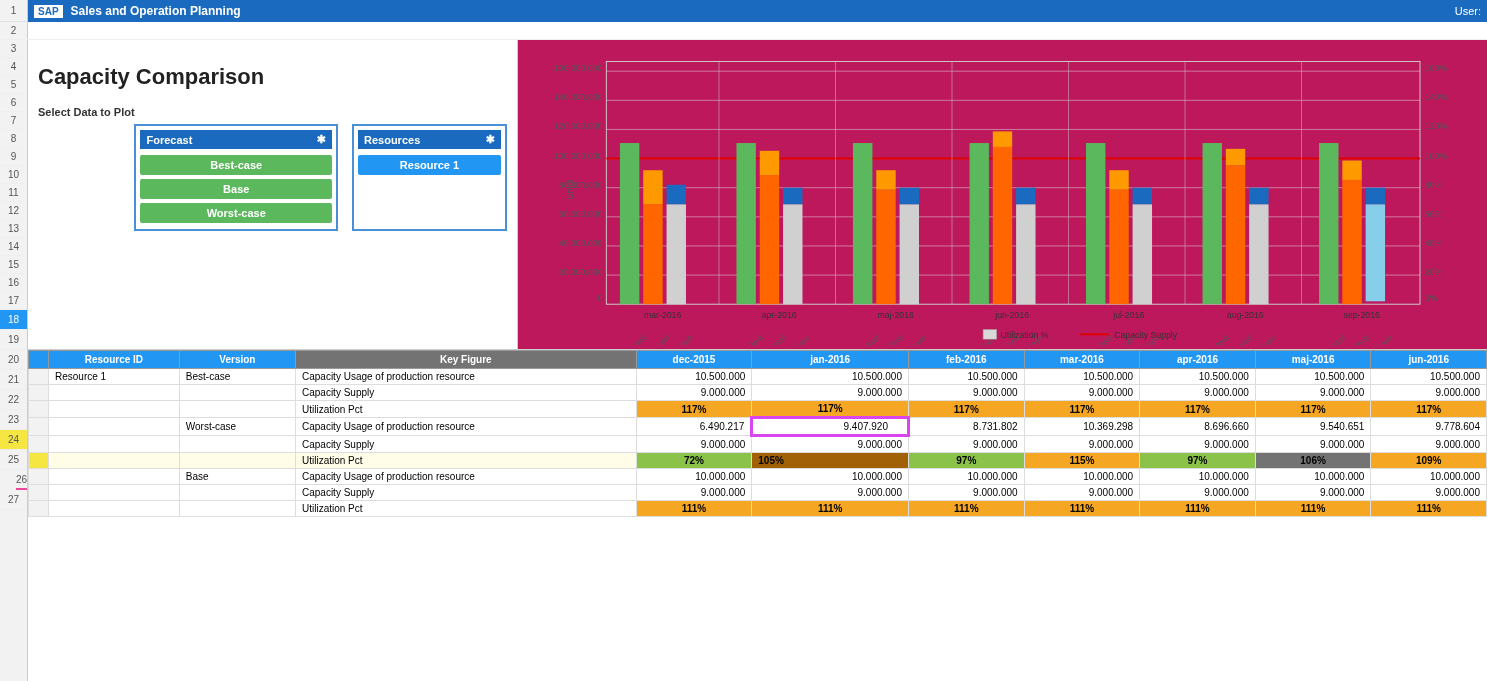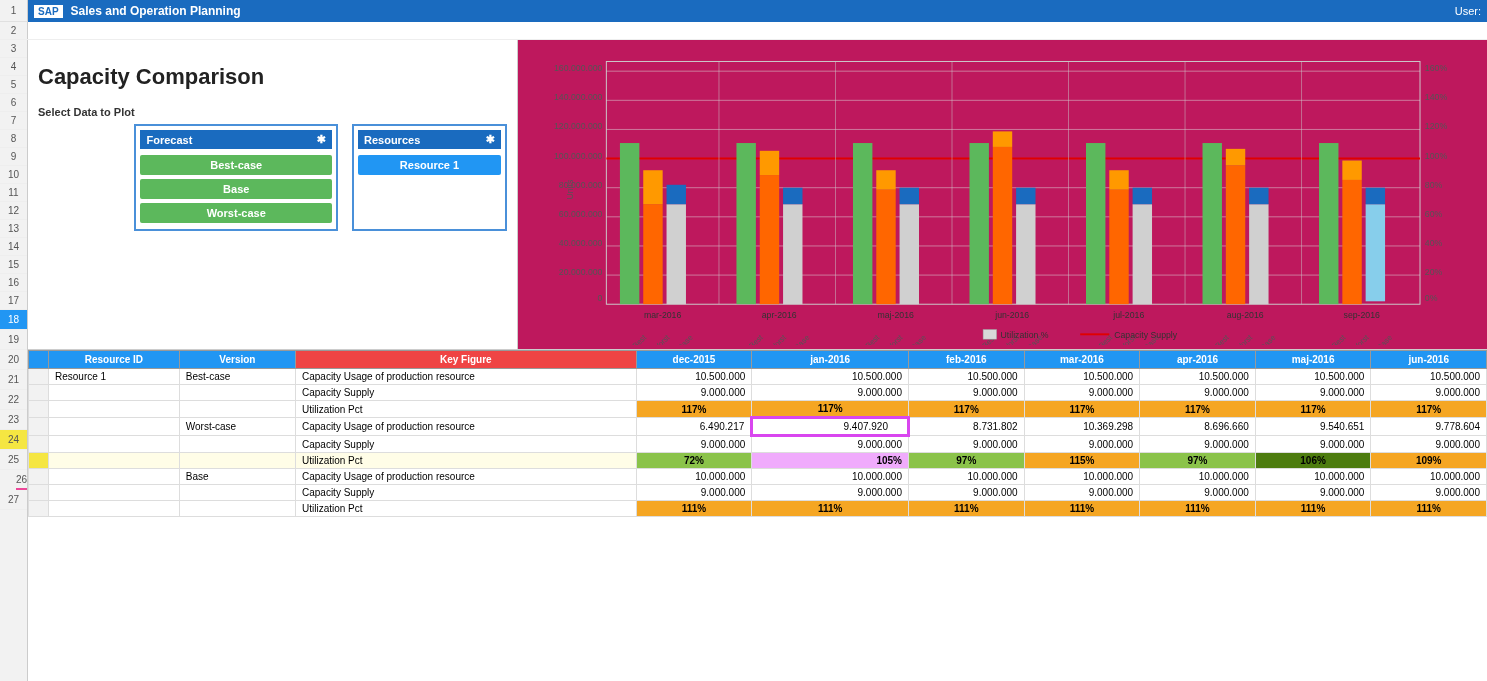--- a/index.html
+++ b/index.html
@@ -225,21 +225,21 @@
         </div>
       </div>
 
       <div style="flex:1; overflow:auto; background:#fff;">
         <table style="width:100%; border-collapse:collapse; font-size:10px;">
           <thead>
             <tr>
               <th style="background:#2196F3; color:white; padding:3px 4px; border:1px solid #999; width:20px;"></th>
               <th style="background:#2196F3; color:white; padding:3px 6px; border:1px solid #999; white-space:nowrap;">Resource ID</th>
               <th style="background:#2196F3; color:white; padding:3px 6px; border:1px solid #999; white-space:nowrap;">Version</th>
-              <th style="background:#ef4444; color:white; padding:3px 6px; border:1px solid #999; white-space:nowrap;">Key Figure</th>
+              <th style="background:#737373; color:white; padding:3px 6px; border:1px solid #999; white-space:nowrap;">Key Figure</th>
               <th style="background:#2196F3; color:white; padding:3px 6px; border:1px solid #999; white-space:nowrap; text-align:center;">dec-2015</th>
               <th style="background:#2196F3; color:white; padding:3px 6px; border:1px solid #999; white-space:nowrap; text-align:center;">jan-2016</th>
               <th style="background:#2196F3; color:white; padding:3px 6px; border:1px solid #999; white-space:nowrap; text-align:center;">feb-2016</th>
               <th style="background:#2196F3; color:white; padding:3px 6px; border:1px solid #999; white-space:nowrap; text-align:center;">mar-2016</th>
               <th style="background:#2196F3; color:white; padding:3px 6px; border:1px solid #999; white-space:nowrap; text-align:center;">apr-2016</th>
               <th style="background:#2196F3; color:white; padding:3px 6px; border:1px solid #999; white-space:nowrap; text-align:center;">maj-2016</th>
               <th style="background:#2196F3; color:white; padding:3px 6px; border:1px solid #999; white-space:nowrap; text-align:center;">jun-2016</th>
             </tr>
           </thead>
           <tbody>
@@ -313,25 +313,25 @@
               <td style="border:1px solid #ddd; padding:2px 6px; text-align:right;">9.000.000</td>
               <td style="border:1px solid #ddd; padding:2px 6px; text-align:right;">9.000.000</td>
             </tr>
 
             <tr style="background:#fffde7;">
               <td style="border:1px solid #ddd; background:#f5e642;"></td>
               <td style="border:1px solid #ddd; padding:2px 6px;"></td>
               <td style="border:1px solid #ddd; padding:2px 6px;"></td>
               <td style="border:1px solid #ddd; padding:2px 6px;">Utilization Pct</td>
               <td style="border:1px solid #ddd; padding:2px 6px; text-align:center; background:#8bc34a; font-weight:bold;">72%</td>
-              <td style="border:1px solid #ddd; padding:2px 6px; text-align:right; background:#f0abfc; font-weight:bold;">105%</td>
+              <td style="border:1px solid #ddd; padding:2px 6px; text-align:left; background:#a16207; font-weight:bold;">105%</td>
               <td style="border:1px solid #ddd; padding:2px 6px; text-align:center; background:#8bc34a; font-weight:bold;">97%</td>
               <td style="border:1px solid #ddd; padding:2px 6px; text-align:center; background:#f5a623; font-weight:bold;">115%</td>
               <td style="border:1px solid #ddd; padding:2px 6px; text-align:center; background:#8bc34a; font-weight:bold;">97%</td>
-              <td style="border:1px solid #ddd; padding:2px 6px; text-align:center; background:#4d7c0f; font-weight:bold;">106%</td>
+              <td style="border:1px solid #ddd; padding:2px 6px; text-align:center; background:#737373; font-weight:bold;">106%</td>
               <td style="border:1px solid #ddd; padding:2px 6px; text-align:center; background:#f5a623; font-weight:bold;">109%</td>
             </tr>
 
             <tr>
               <td style="border:1px solid #ddd; background:#f2f2f2;"></td>
               <td style="border:1px solid #ddd; padding:2px 6px;"></td>
               <td style="border:1px solid #ddd; padding:2px 6px;">Base</td>
               <td style="border:1px solid #ddd; padding:2px 6px;">Capacity Usage of production resource</td>
               <td style="border:1px solid #ddd; padding:2px 6px; text-align:right;">10.000.000</td>
               <td style="border:1px solid #ddd; padding:2px 6px; text-align:right;">10.000.000</td>

